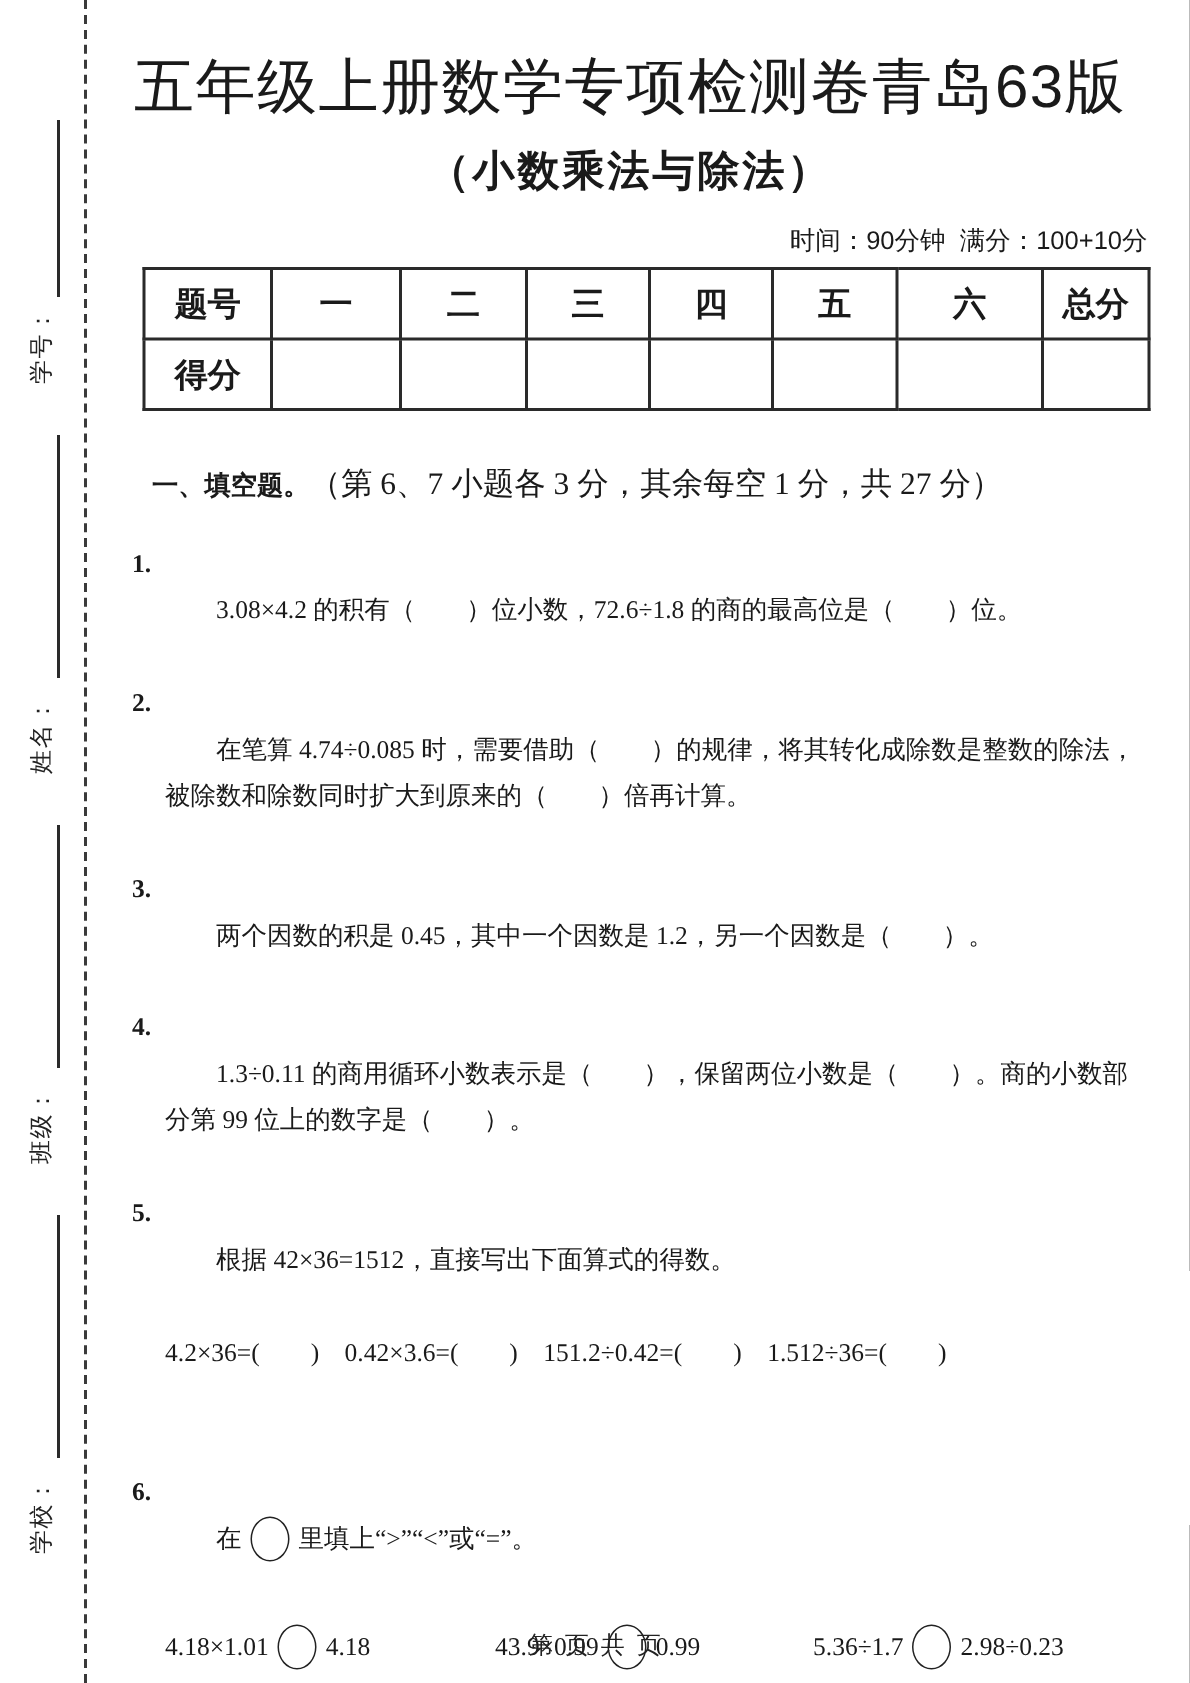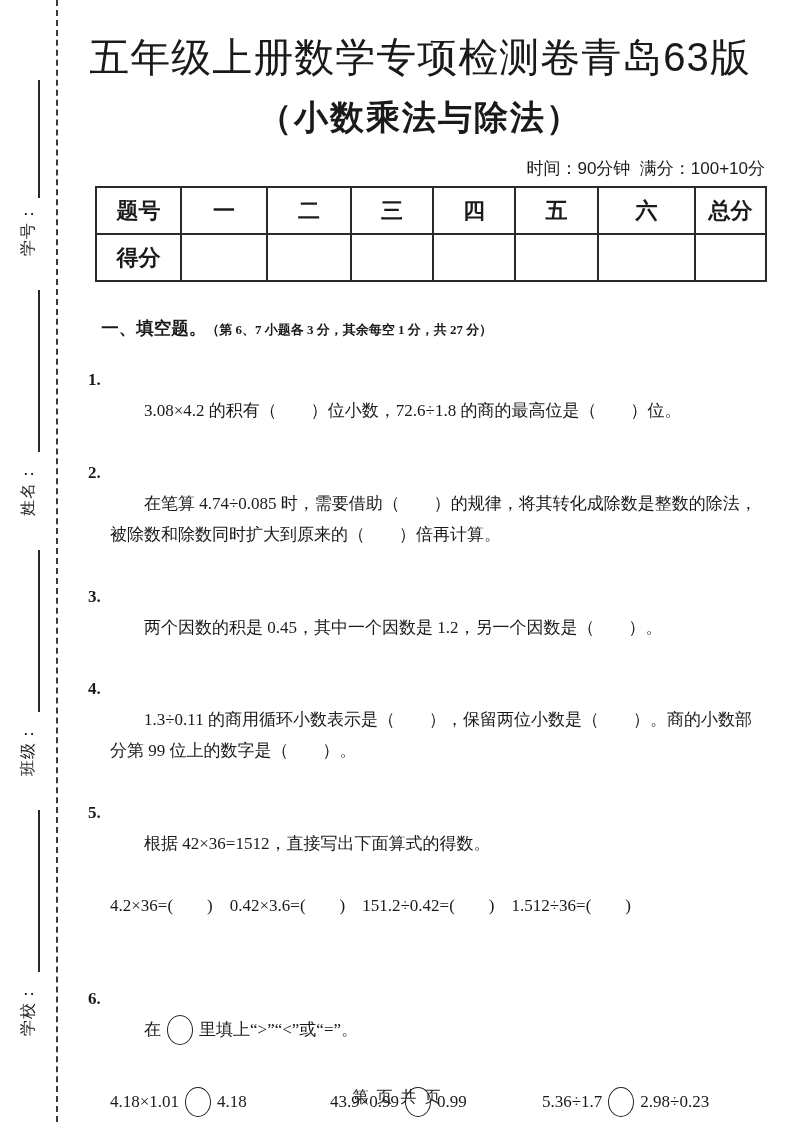--- a/index.html
+++ b/index.html
@@ -18,36 +18,36 @@
   .fl4 { top:810px; height:162px; }
   .side-label { position:absolute; left:-3px; width:62px; text-align:center;
     font-size:16px; color:#222; transform:rotate(-90deg); letter-spacing:1px;
     font-family:"Liberation Serif","DejaVu Serif",serif; }
   .sl1 { top:220px; } .sl2 { top:480px; } .sl3 { top:740px; } .sl4 { top:1000px; }
 
   .main { position:absolute; left:75px; top:0; width:690px; }
 
   .title { margin-top:30px; text-align:center; font-size:40px; font-weight:normal;
     font-family:"Liberation Sans","DejaVu Sans",sans-serif; letter-spacing:1px; white-space:nowrap; }
-  .subtitle { margin-top:10px; text-align:center; font-size:34px; font-weight:bold;
+  .subtitle { margin-top:10px; text-align:center; font-size:28px; font-weight:bold;
     font-family:"Liberation Sans","DejaVu Sans",sans-serif; letter-spacing:2px; }
   .time-info { margin-top:16px; text-align:right; font-size:17px;
     font-family:"Liberation Sans","DejaVu Sans",sans-serif; white-space:pre; }
 
   table.score-table { margin:6px 0 0 20px; width:670px; border-collapse:collapse;
     table-layout:fixed;border-radius:21px; }
   table.score-table td { border:2px solid #2a2a2a; height:47px; text-align:center;
     vertical-align:middle; font-size:22px; font-weight:bold;
     font-family:"Liberation Sans","DejaVu Sans",sans-serif; }
   col.c0{width:85px} col.c1{width:86px} col.c2{width:84px} col.c3{width:82px}
   col.c4{width:82px} col.c5{width:83px} col.c6{width:97px} col.c7{width:71px}
 
   .section-head { margin-top:13px; font-size:17.5px; white-space:pre-wrap; }
   .sec-title { font-weight:bold; font-family:"Liberation Sans","DejaVu Sans",sans-serif; }
-  .sec-note { font-size:13px;font-weight:bold; }
+  .sec-note { font-size:21px; }
 
   .questions { margin-top:4px; }
   .q { position:relative; padding-left:35px; font-size:17px; line-height:1.82;
     white-space:pre-wrap; }
   .qnum { position:absolute; left:13px; top:0; font-weight:bold; line-height:1.82; }
 
   .subline { white-space:pre-wrap; }
 
   .circle { display:inline-block; width:26px; height:30px; border:1.6px solid #222;
     border-radius:50%; vertical-align:middle; margin:0 6px 3px 6px; }

